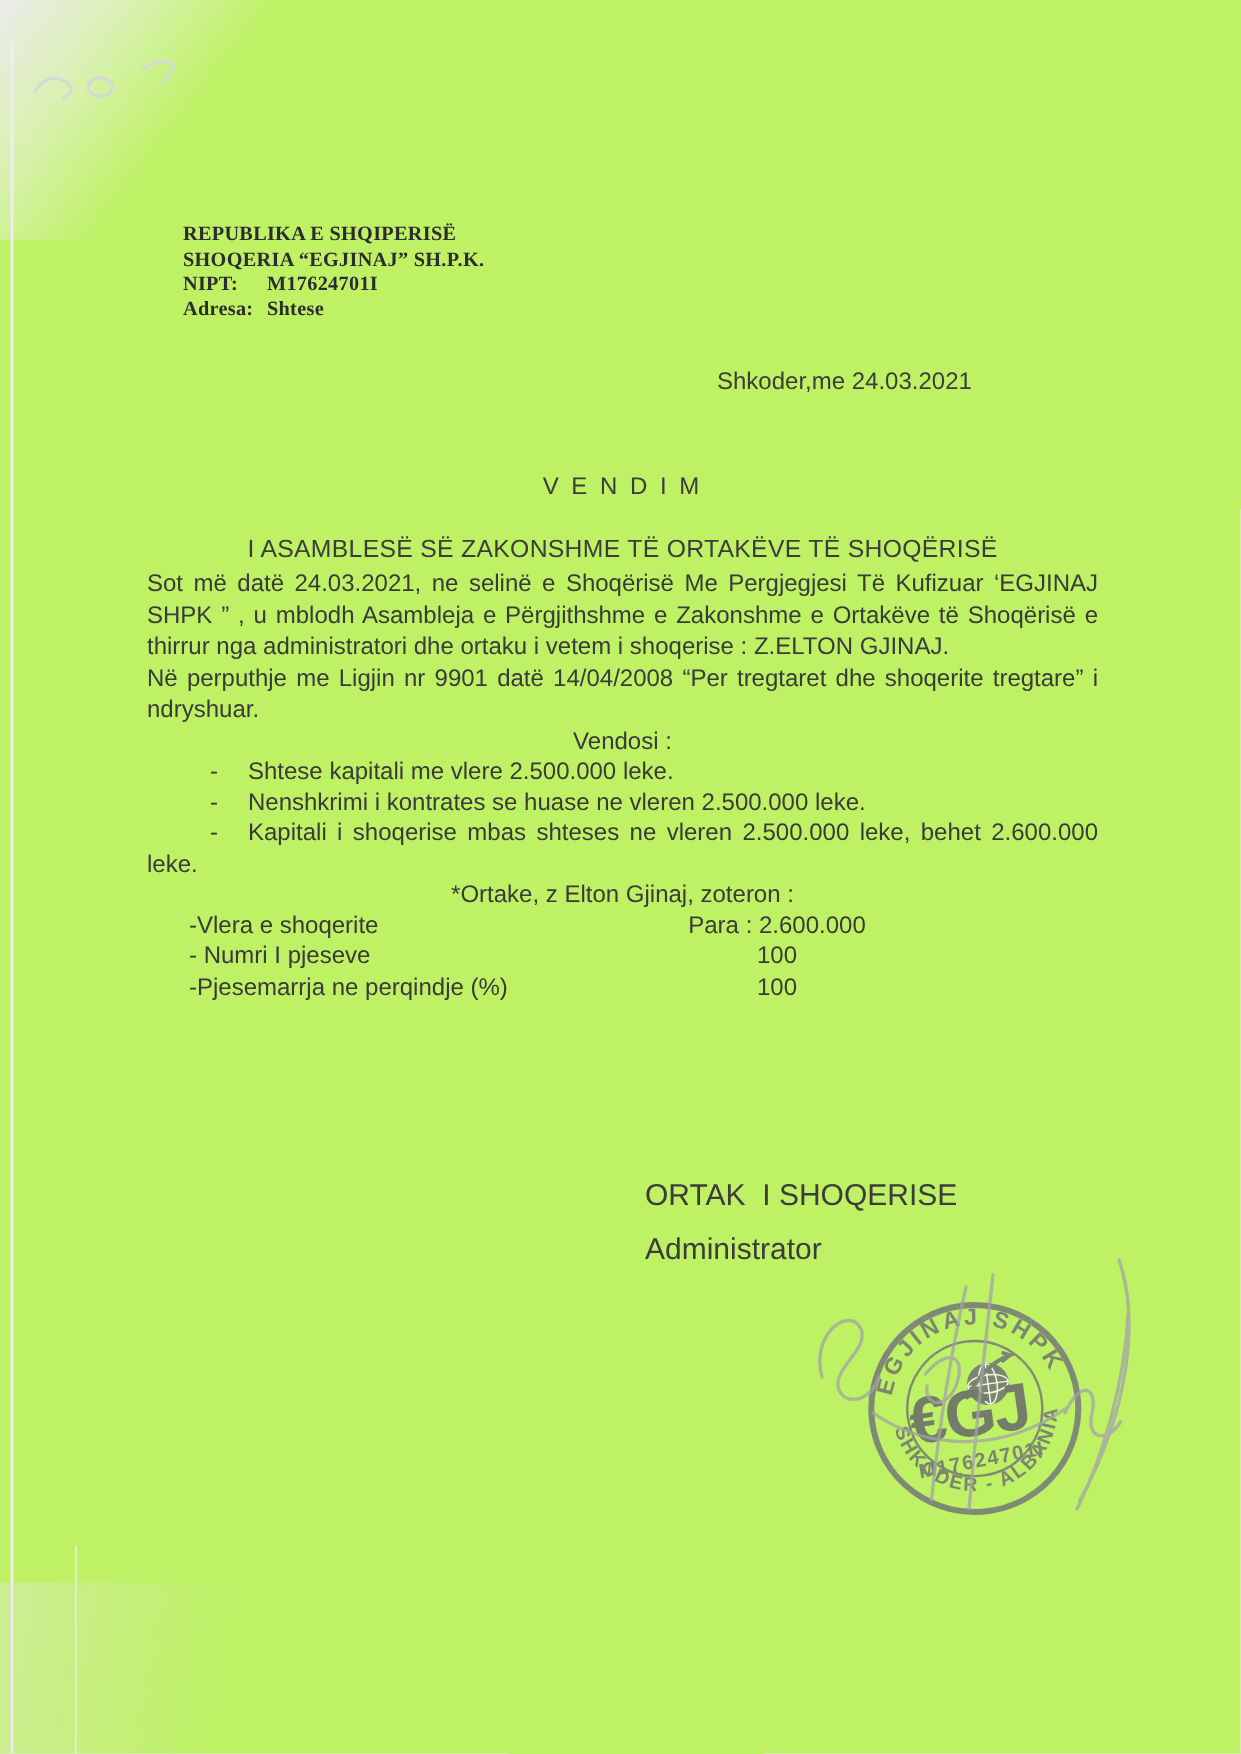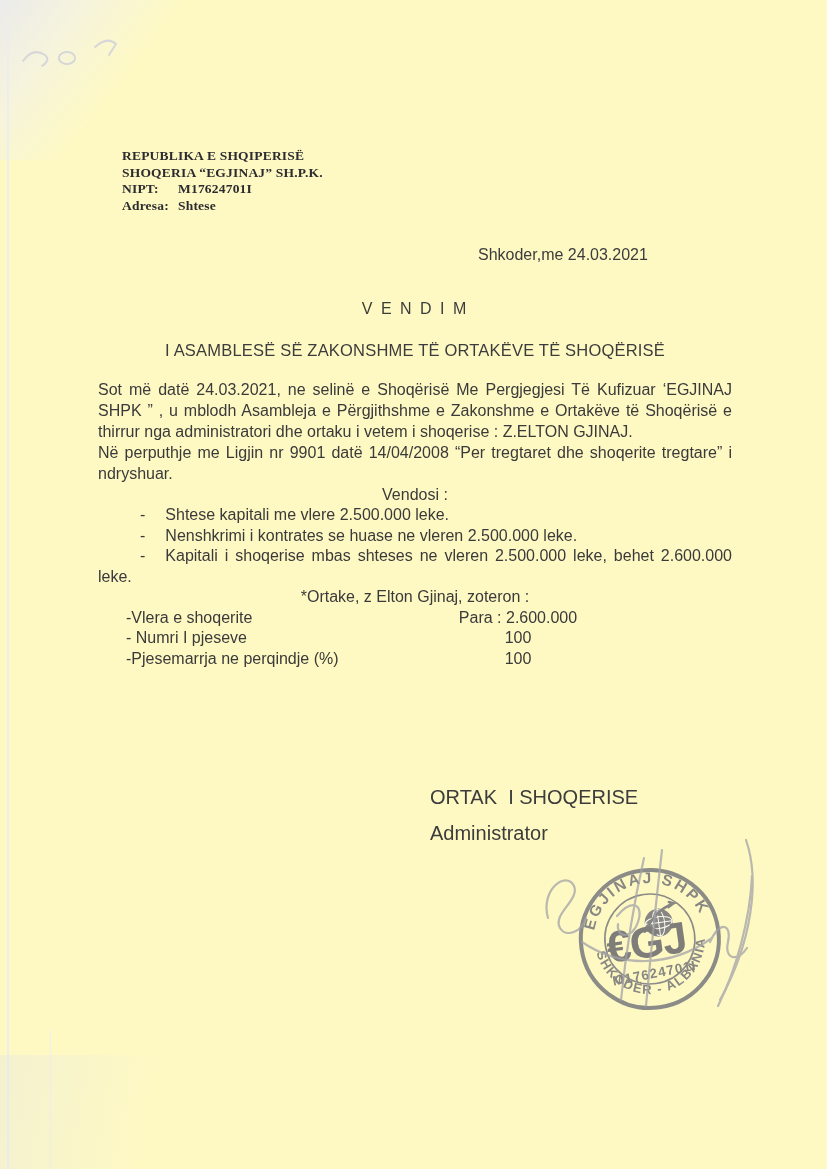--- a/index.html
+++ b/index.html
@@ -1,19 +1,19 @@
 <!DOCTYPE html>
 <html><head>
 <meta charset="utf-8">
 <style>
   html,body{margin:0;padding:0;background:#e9e9e9;}
   .page{
     position:relative;
     width:827px;height:1169px;
-    background:#fef9c3;
+    background:#bef264;
     overflow:hidden;
     font-family:"Liberation Sans", sans-serif;
     color:#3a3a3a;
   }
   
   .corner-crease{position:absolute;left:0;top:0;width:200px;height:160px;
     background:linear-gradient(128deg,#ebebeb 0%,rgba(240,240,240,.55) 28%,rgba(250,250,250,0) 58%);}
   .edge-line-1{position:absolute;left:7px;top:25px;width:2px;height:1144px;background:#ededee;}
   .edge-line-2{position:absolute;left:50px;top:1030px;width:1px;height:139px;background:#f0f0f1;}
   .crease-diag{position:absolute;left:0;top:1055px;width:240px;height:114px;
@@ -22,21 +22,21 @@
   .letterhead{
     position:absolute;left:122px;top:148px;
     font-family:"Liberation Serif", serif;
     font-weight:bold;font-size:13.5px;line-height:16.5px;
     color:#2c2c30;letter-spacing:.2px;
   }
   .letterhead .lbl{display:inline-block;width:56px;}
   
   .dateline{position:absolute;left:478px;top:246px;font-size:16px;color:#3c3c3c;}
   
-  .title-wrap{position:absolute;left:98px;top:300px;width:634px;text-align:center;color:#3c3c3c;}
+  .title-wrap{position:absolute;left:98px;top:316px;width:634px;text-align:center;color:#3c3c3c;}
   .doc-title{font-size:16px;letter-spacing:2px;}
   .doc-subtitle{font-size:16.5px;margin-top:23px;letter-spacing:.2px;}
   
   .body-text{
     position:absolute;left:98px;top:379px;width:634px;
     font-size:16px;line-height:21px;text-align:justify;color:#3a3a3a;
   }
   .body-text p{margin:0;}
   .vendosi{text-align:center;line-height:21px;}
   .decision{text-indent:42px;line-height:20.5px;}

